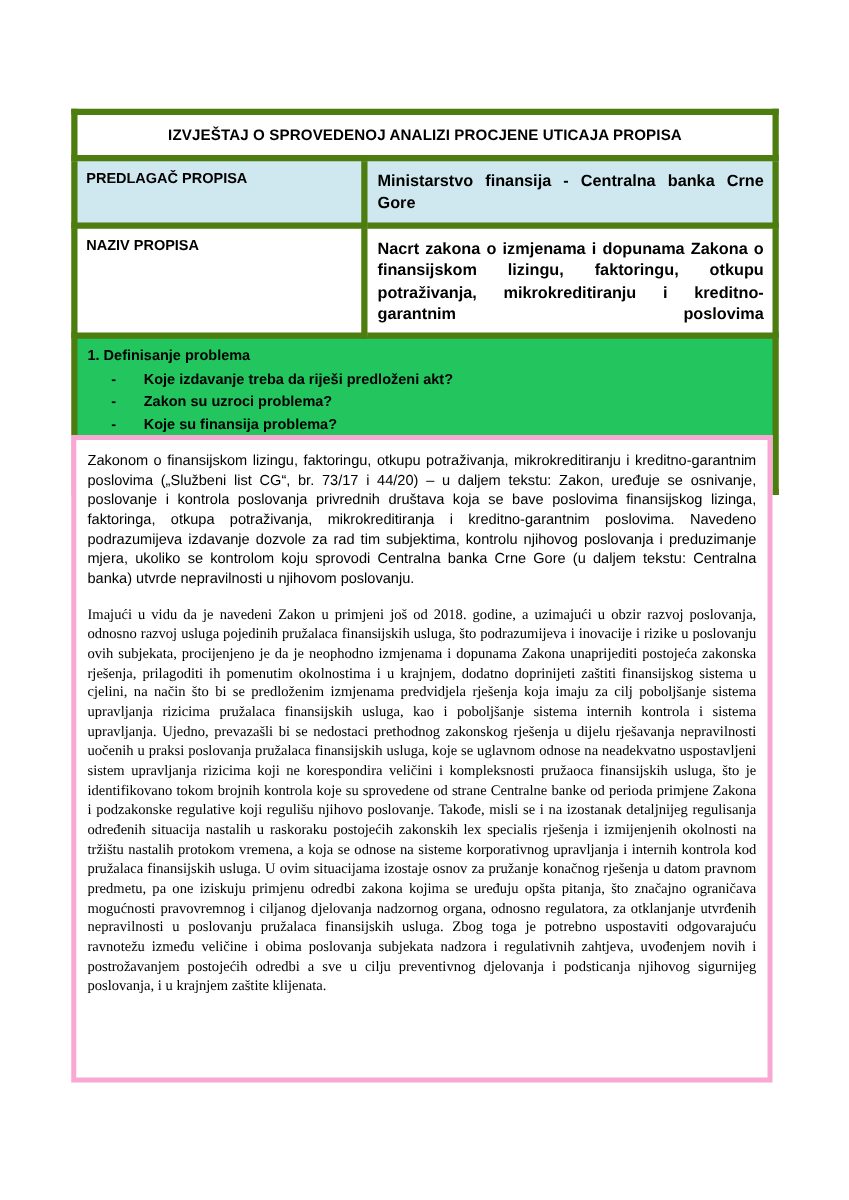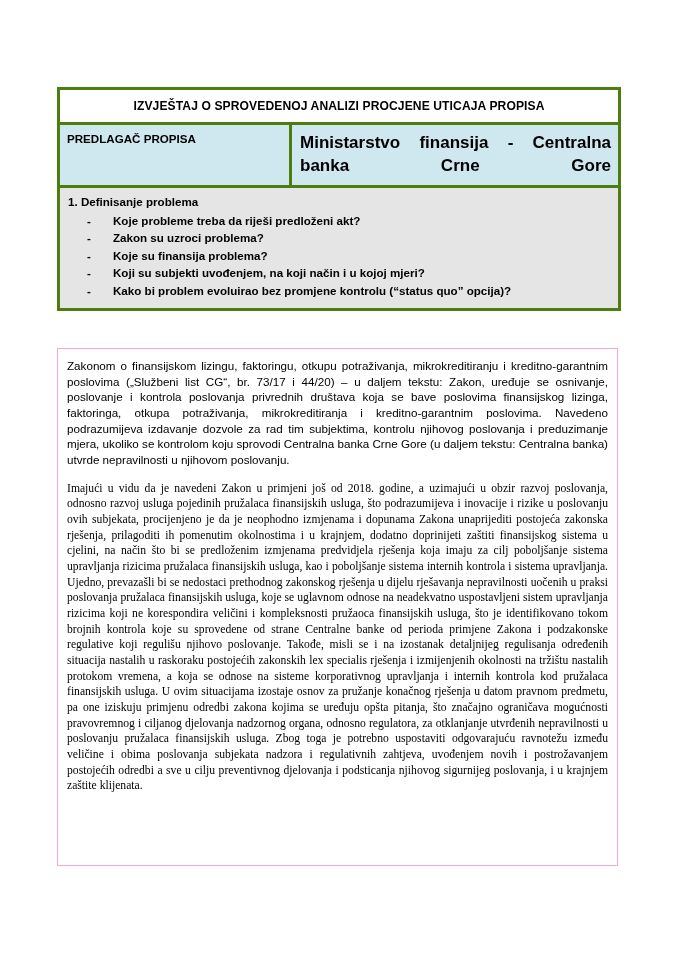--- a/index.html
+++ b/index.html
@@ -25,21 +25,21 @@
   
   .ria-table {
     position: absolute;
     left: 57px;
     top: 87px;
     width: 561px;
     border-collapse: collapse;
     table-layout: fixed;
   }
   .ria-table td {
-    border: 3px solid #4d7c0f;
+    border: 5px solid #4d7c0f;
     vertical-align: top;
     padding: 0;
   }
 
   
   .title-cell {
     background: #ffffff;
     text-align: center;
     padding: 9px 6px 9px 6px !important;
     font-size: 12.1px;
@@ -48,40 +48,40 @@
   }
 
   
   .label-cell {
     padding: 7px 6px 7px 7px !important;
     font-size: 11.6px;
     font-weight: bold;
   }
   .value-cell {
     padding: 7px 7px 7px 8px !important;
-    font-size: 17px;
+    font-size: 13px;
     font-weight: bold;
     text-align: justify;
     text-align-last: justify;
     line-height: 1.34;
   }
   .value-cell .last-line {
     text-align-last: left;
   }
   .row-shaded td {
     background: #cfe7ee;
     margin-top: 33px;
   }
   .row-plain td {
     background: #ffffff;
   }
 
   
   .section-cell {
-    background: #e5e5e5;
+    background: #22c55e;
     padding: 7px 8px 8px 8px !important;
   }
   .section-title {
     font-size: 11.6px;
     font-weight: bold;
     margin: 0 0 4px 0;
   }
   .q-list {
     margin: 0;
     padding: 0;
@@ -101,21 +101,21 @@
   }
 
   
   .body-box {
     position: absolute;
     left: 57px;
     top: 348px;
     width: 561px;
     height: 518px;
     box-sizing: border-box;
-    border: 1px solid #f9a8d4;
+    border: 4px solid #f9a8d4;
     background: #ffffff;
     padding: 9px 9px 9px 9px;
   }
   .body-box p {
     margin: 0 0 13px 0;
     font-size: 11.65px;
     line-height: 1.345;
     text-align: justify;
     text-align-last: left;
     hyphens: none;
@@ -138,27 +138,31 @@
     <tbody>
       <tr class="row-plain">
         <td class="title-cell" colspan="2">IZVJEŠTAJ O SPROVEDENOJ ANALIZI PROCJENE UTICAJA PROPISA</td>
       </tr>
       <tr class="row-shaded">
         <td class="label-cell">PREDLAGAČ PROPISA</td>
         <td class="value-cell">
           <span class="last-line">Ministarstvo finansija - Centralna banka Crne Gore</span>
         </td>
       </tr>
+      <tr class="row-plain">
+        <td class="label-cell">NAZIV PROPISA</td>
+        <td class="value-cell">Nacrt zakona o izmjenama i dopunama Zakona o finansijskom lizingu, faktoringu, otkupu potraživanja, mikrokreditiranju i kreditno-garantnim poslovima</td>
+      </tr>
       <tr>
         <td class="section-cell" colspan="2">
           <div class="section-title">1. Definisanje problema</div>
           <ul class="q-list">
             <li>
               <span class="dash">-</span>
-              <span>Koje probleme  treba da riješi predloženi akt?</span>
+              <span>Koje izdavanje  treba da riješi predloženi akt?</span>
             </li>
             <li>
               <span class="dash">-</span>
               <span>Zakon su uzroci problema?</span>
             </li>
             <li>
               <span class="dash">-</span>
               <span>Koje su finansija problema?</span>
             </li>
             <li>

